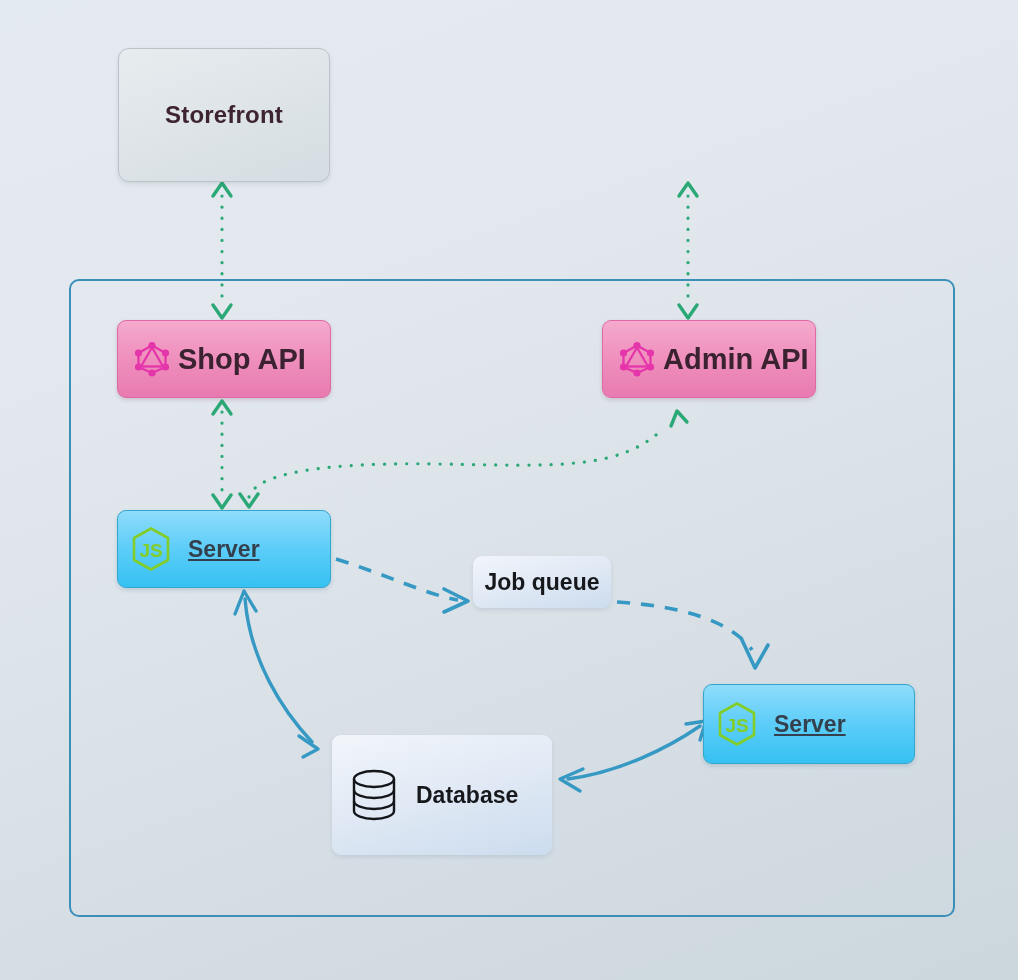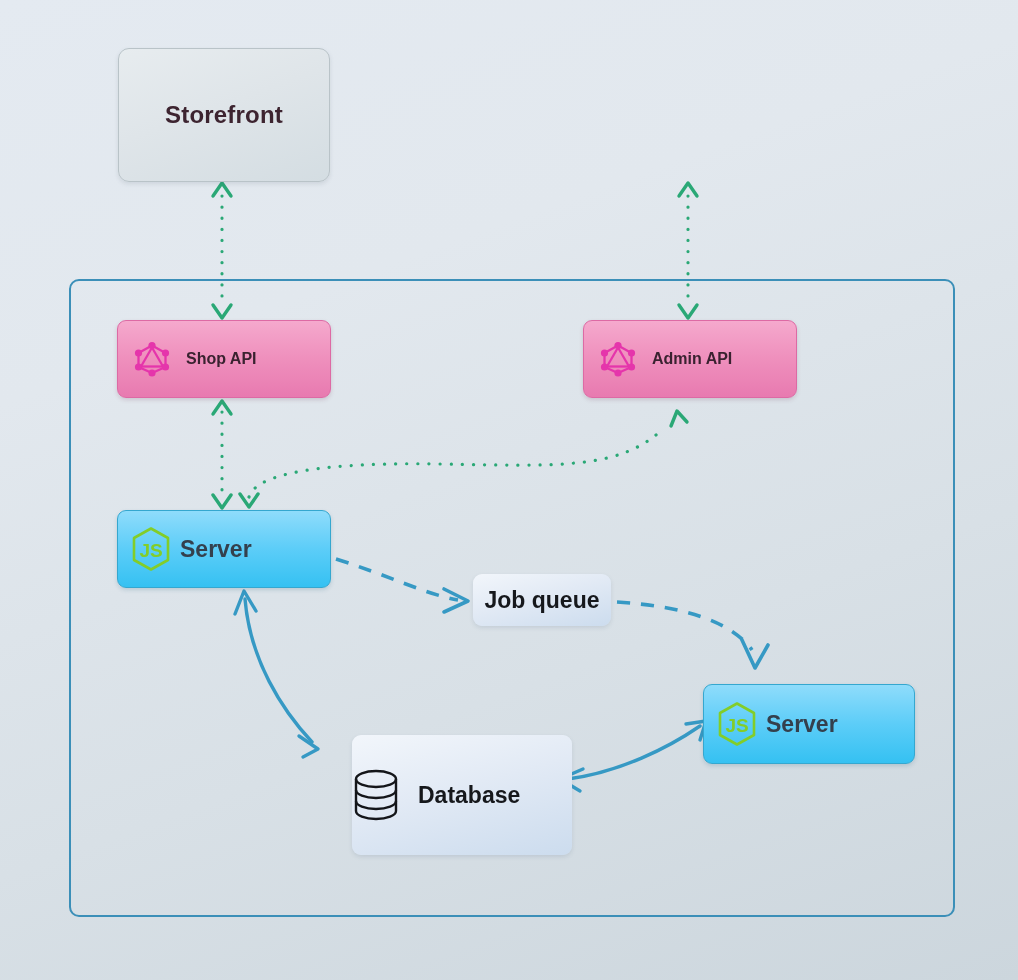--- a/index.html
+++ b/index.html
@@ -76,60 +76,61 @@
   
   .api {
     background: linear-gradient(180deg, #f5a9cd 0%, #ef90bd 48%, #e87ab0 100%);
     border: 1px solid #dd6aa4;
     border-radius: 9px;
     box-shadow: 0 2px 4px rgba(120,60,90,0.2);
     padding-left: 14px;
   }
   .api .label {
     color: #3a2230;
-    font-size: 16px;
-    margin-left: 14px;
+    font-size: 29px;
+    margin-left: 6px;
     text-align: right;
   }
 
   
   .service {
     background: linear-gradient(180deg, #8fdcfb 0%, #5ccdf8 50%, #35c1f2 100%);
     border: 1px solid #35a7cf;
     border-radius: 9px;
     box-shadow: 0 2px 4px rgba(40,100,130,0.2);
     padding-left: 12px;
   }
   .service .label {
     color: #34404d;
     font-size: 23px;
-    margin-left: 8px;
+    margin-left: 16px;
+    text-decoration: underline;
   }
 
   
   .plain {
     background: linear-gradient(165deg, #f2f6fb 0%, #e2eaf5 45%, #ccdcee 100%);
     border: none;
     border-radius: 9px;
     box-shadow: 0 2px 4px rgba(70,95,120,0.14);
   }
   .plain .label {
     color: #16181c;
     font-size: 23px;
   }
 
   #node-storefront { left: 118px; top: 48px;  width: 212px; height: 134px; }
   #node-admin-ui   { left: 584px; top: 48px;  width: 212px; height: 134px; }
   #node-shop-api   { left: 117px; top: 320px; width: 214px; height: 78px; }
-  #node-admin-api  { left: 583px; top: 320px; width: 214px; height: 78px; }
+  #node-admin-api  { left: 602px; top: 320px; width: 214px; height: 78px; }
   #node-server     { left: 117px; top: 510px; width: 214px; height: 78px; }
-  #node-job-queue  { left: 473px; top: 574px; width: 138px; height: 52px;
+  #node-job-queue  { left: 473px; top: 556px; width: 138px; height: 52px;
                      justify-content: center; }
-  #node-database   { left: 352px; top: 735px; width: 220px; height: 120px;
-                     }
+  #node-database   { left: 332px; top: 735px; width: 220px; height: 120px;
+                     padding-left: 18px; }
   #node-worker     { left: 703px; top: 684px; width: 212px; height: 80px; }
 
   #node-database .label { margin-left: 18px; }
 </style>
 </head>
 <body>
 
 <div id="stage">
 
   <div class="group-box"></div>

